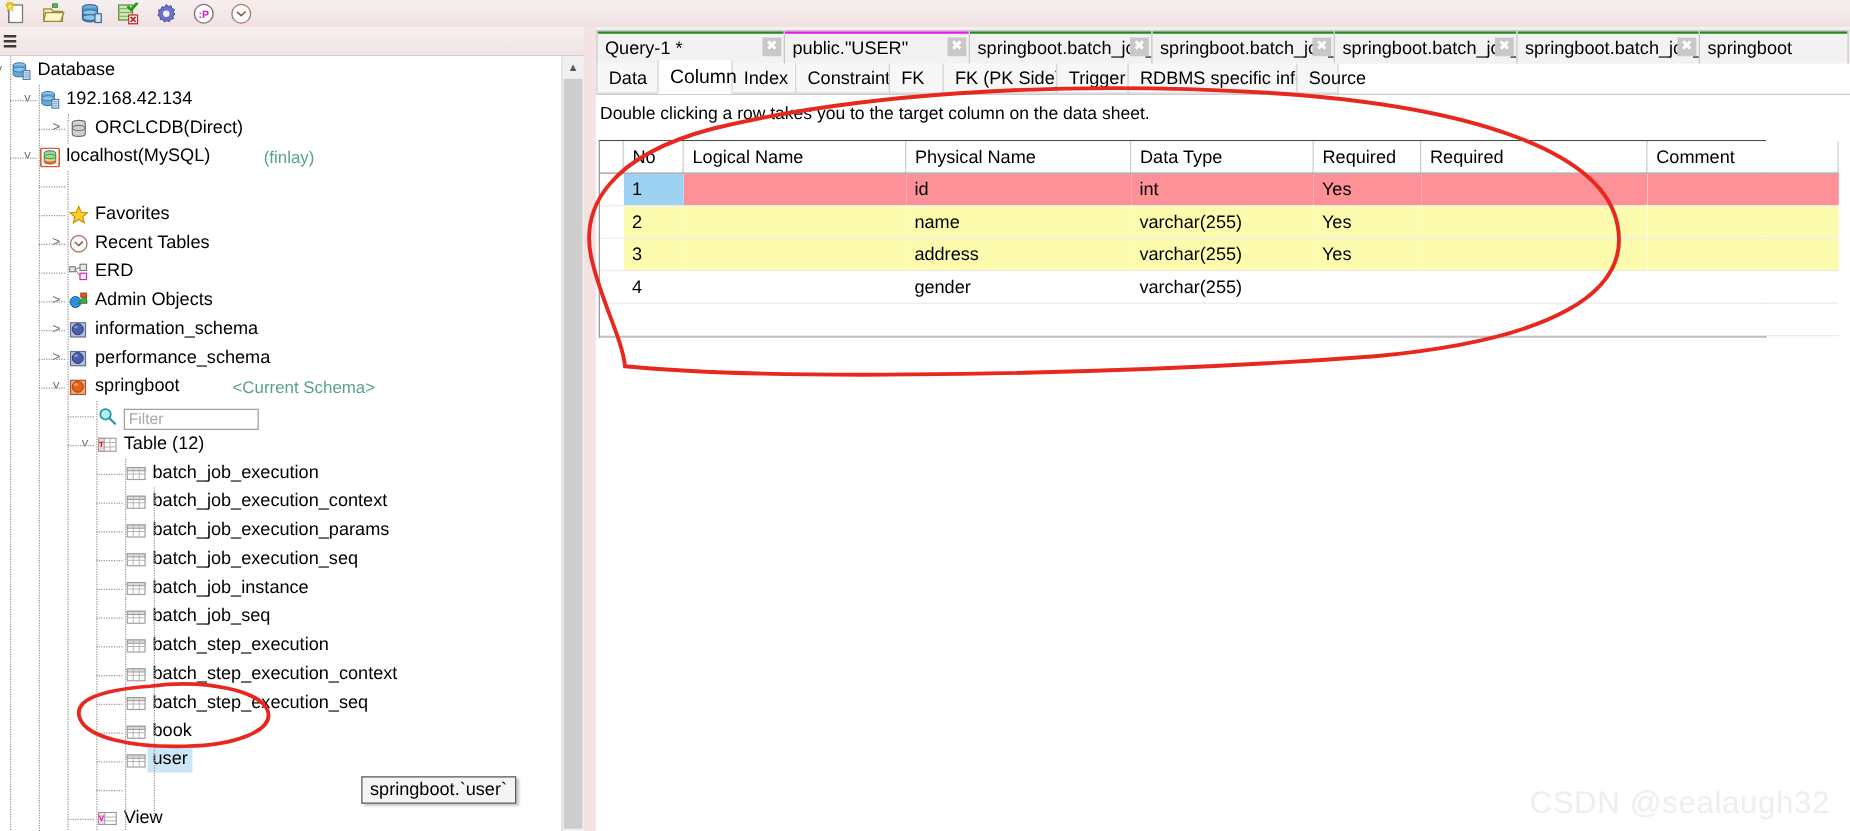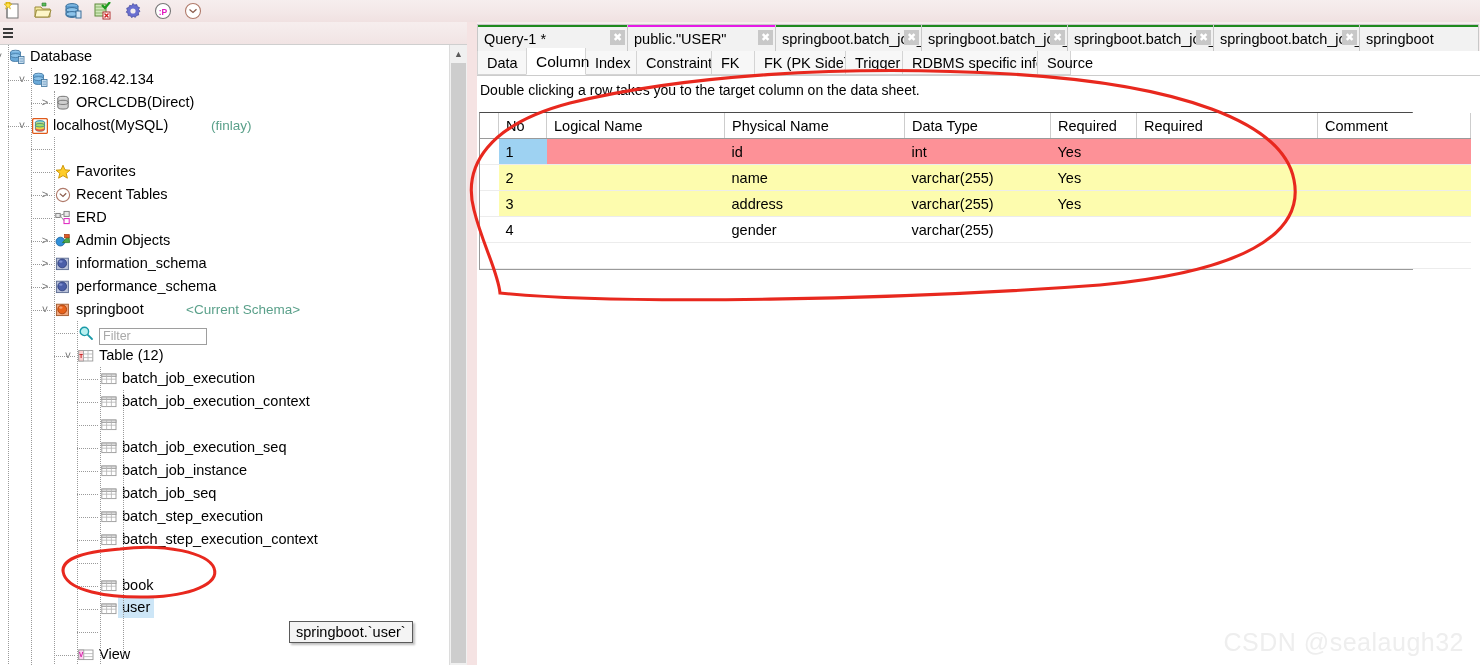--- a/index.html
+++ b/index.html
@@ -593,20 +593,21 @@
       </div>
       <div style="position:absolute;left:0;top:368px;width:449px;height:23px">
         <div class="node" style="top:0">
           <span class="ico" style="left:100px">
             <svg width="16" height="16" viewBox="0 0 16 16">
               <rect x="0.8" y="3" width="14.2" height="9.6" fill="#fff" stroke="#9a9a9a" stroke-width="0.9"></rect>
               <rect x="0.8" y="3" width="14.2" height="2.6" fill="#dcdcdc" stroke="#9a9a9a" stroke-width="0.8"></rect>
               <path d="M0.8 8.2 H15 M5.6 3 V12.6 M10.4 3 V12.6" stroke="#b4b4b4" stroke-width="0.8"></path>
             </svg>
           </span>
+          <span class="lbl" style="left:122px">batch_job_execution_params</span>
         </div>
       </div>
       <div style="position:absolute;left:0;top:414px;width:449px;height:23px">
         <div class="node" style="top:0">
           <span class="ico" style="left:100px">
             <svg width="16" height="16" viewBox="0 0 16 16">
               <rect x="0.8" y="3" width="14.2" height="9.6" fill="#fff" stroke="#9a9a9a" stroke-width="0.9"></rect>
               <rect x="0.8" y="3" width="14.2" height="2.6" fill="#dcdcdc" stroke="#9a9a9a" stroke-width="0.8"></rect>
               <path d="M0.8 8.2 H15 M5.6 3 V12.6 M10.4 3 V12.6" stroke="#b4b4b4" stroke-width="0.8"></path>
             </svg>
@@ -653,20 +654,32 @@
       <div style="position:absolute;left:0;top:483px;width:449px;height:23px">
         <div class="node" style="top:0">
           <span class="ico" style="left:100px">
             <svg width="16" height="16" viewBox="0 0 16 16">
               <rect x="0.8" y="3" width="14.2" height="9.6" fill="#fff" stroke="#9a9a9a" stroke-width="0.9"></rect>
               <rect x="0.8" y="3" width="14.2" height="2.6" fill="#dcdcdc" stroke="#9a9a9a" stroke-width="0.8"></rect>
               <path d="M0.8 8.2 H15 M5.6 3 V12.6 M10.4 3 V12.6" stroke="#b4b4b4" stroke-width="0.8"></path>
             </svg>
           </span>
           <span class="lbl" style="left:122px">batch_step_execution_context</span>
+        </div>
+      </div>
+      <div style="position:absolute;left:0;top:506px;width:449px;height:23px">
+        <div class="node" style="top:0">
+          <span class="ico" style="left:100px">
+            <svg width="16" height="16" viewBox="0 0 16 16">
+              <rect x="0.8" y="3" width="14.2" height="9.6" fill="#fff" stroke="#9a9a9a" stroke-width="0.9"></rect>
+              <rect x="0.8" y="3" width="14.2" height="2.6" fill="#dcdcdc" stroke="#9a9a9a" stroke-width="0.8"></rect>
+              <path d="M0.8 8.2 H15 M5.6 3 V12.6 M10.4 3 V12.6" stroke="#b4b4b4" stroke-width="0.8"></path>
+            </svg>
+          </span>
+          <span class="lbl" style="left:122px">batch_step_execution_seq</span>
         </div>
       </div>
       <div style="position:absolute;left:0;top:529px;width:436px;height:23px">
         <div class="node" style="top:0">
           <span class="ico" style="left:100px">
             <svg width="16" height="16" viewBox="0 0 16 16">
               <rect x="0.8" y="3" width="14.2" height="9.6" fill="#fff" stroke="#9a9a9a" stroke-width="0.9"></rect>
               <rect x="0.8" y="3" width="14.2" height="2.6" fill="#dcdcdc" stroke="#9a9a9a" stroke-width="0.8"></rect>
               <path d="M0.8 8.2 H15 M5.6 3 V12.6 M10.4 3 V12.6" stroke="#b4b4b4" stroke-width="0.8"></path>
             </svg>

